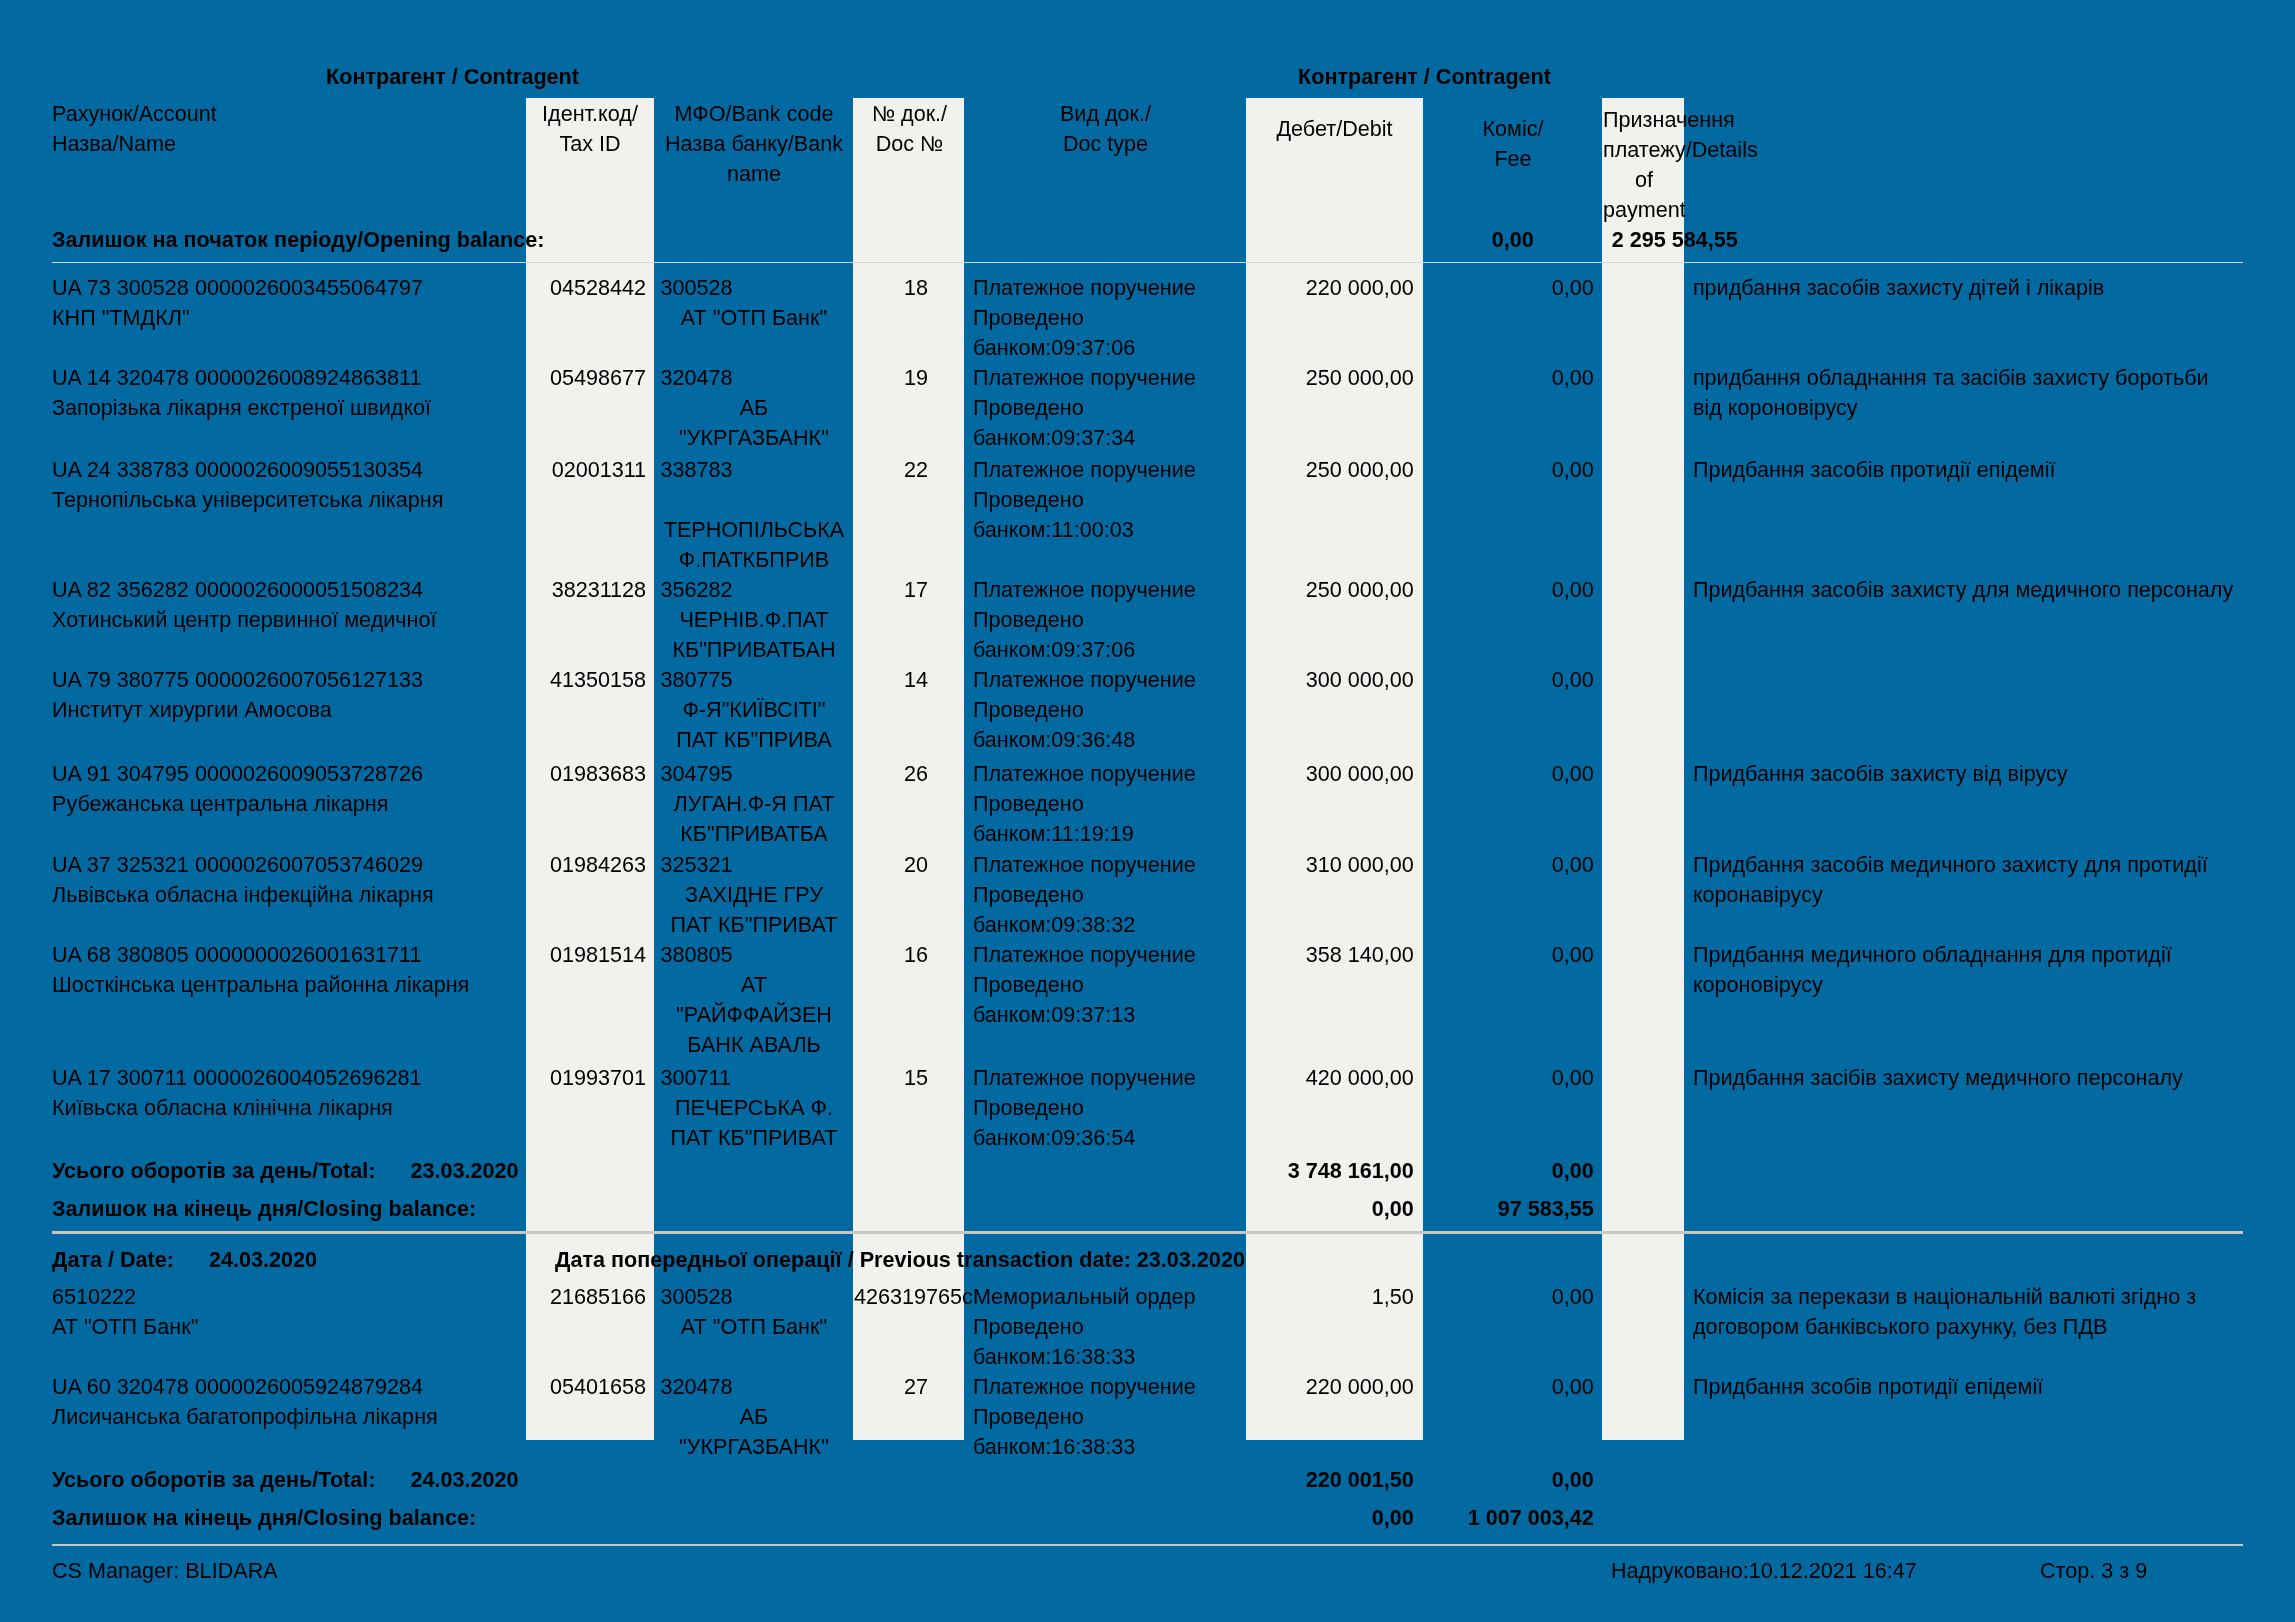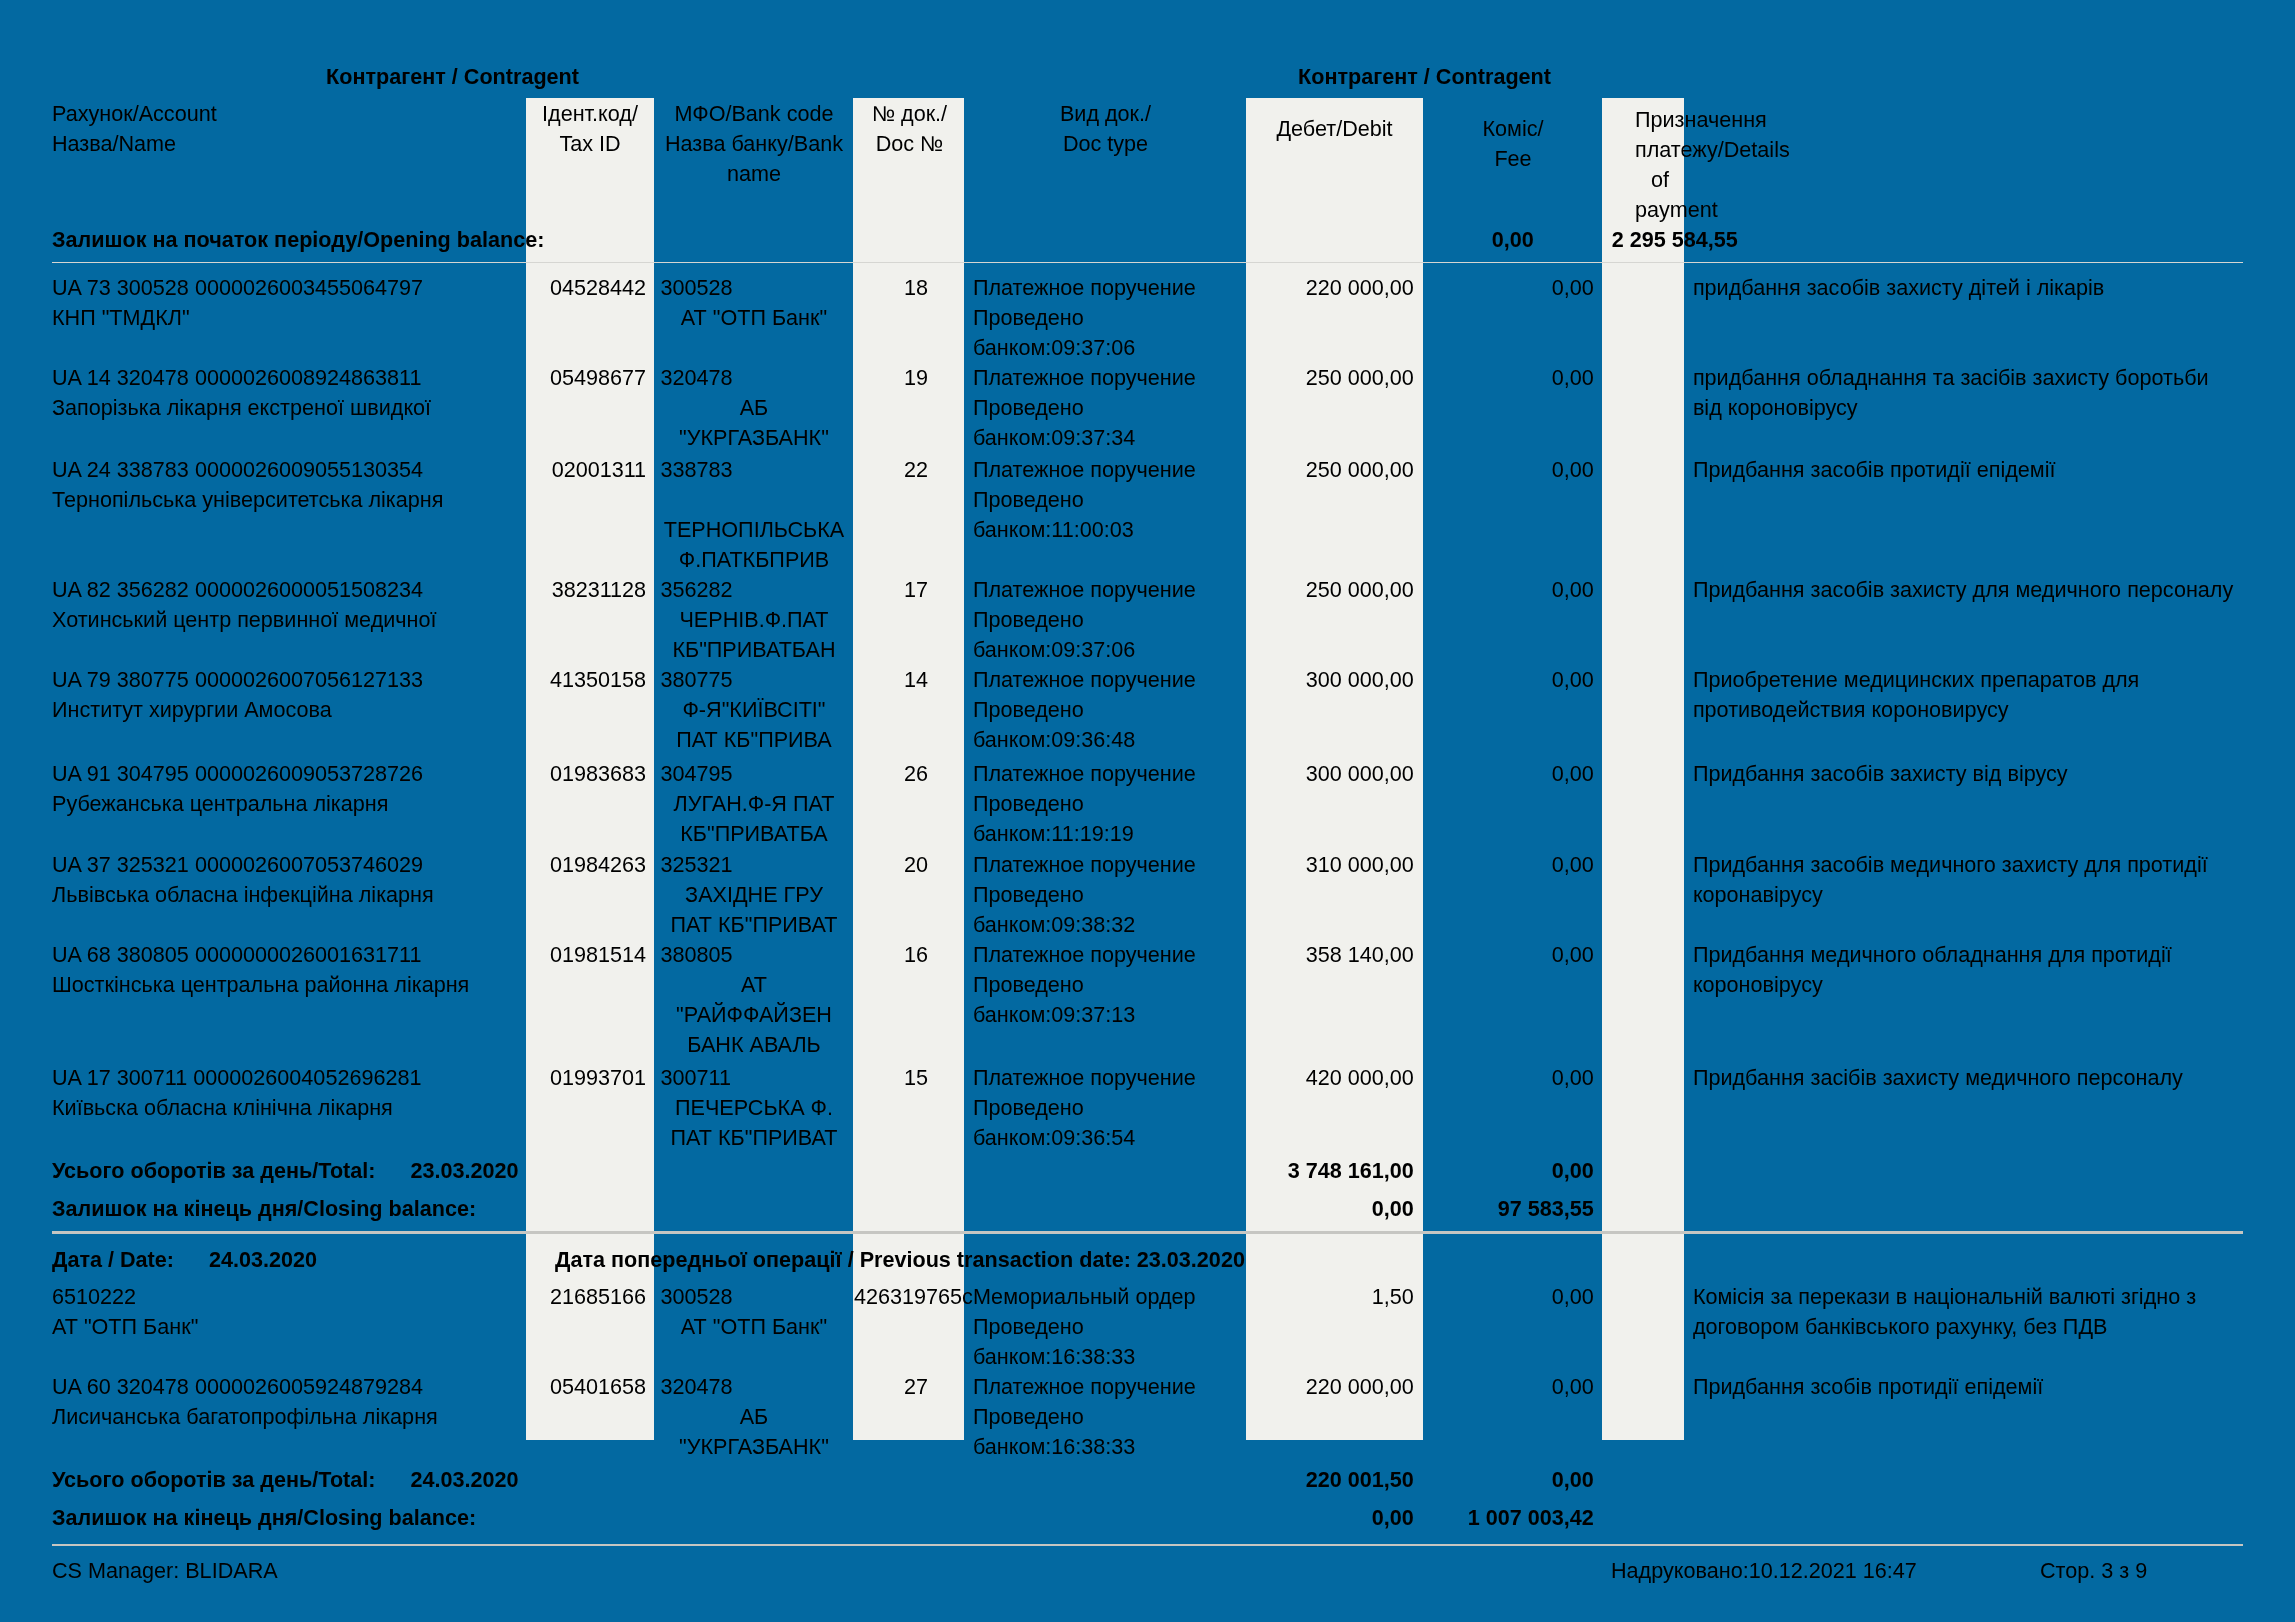--- a/index.html
+++ b/index.html
@@ -22,21 +22,21 @@
   .stripe.s-fee{left:1550px;width:82px;}
   .tbl{position:relative;z-index:1;}
   .row{display:grid;grid-template-columns:474px 128px 200px 111px 281px 177px 180px 82px 559px;align-content:start;}
   .c{min-width:0;}
   .pre{white-space:pre-line;}
   .ctr{text-align:center;}
   .b{font-weight:bold;}
   .hdr-row{min-height:77px;}
   .hdr-row .c{padding-top:1.3px;}
   .hdr-row .hc6,.hdr-row .hc7,.hdr-row .hc8{padding-top:15.7px;}
-  .hdr-row .hc9{padding-top:6.5px;padding-left:32px;}
+  .hdr-row .hc9{padding-top:6.5px;}
   .open-row{min-height:35px;gap:24px;}
   .span13{grid-column:1/4;}
   .span15{grid-column:1/6;}
   .span25{grid-column:2/6;padding-left:28px;}
   .gc6{grid-column:6/7;}
   .gc7{grid-column:7/8;}
   .amt{text-align:right;padding-right:9.2px;white-space:nowrap;}
   .num{text-align:right;padding-right:7.9px;white-space:nowrap;}
   .docno{text-align:right;padding-right:37px;white-space:nowrap;}
   .c1{padding-right:13px;}
@@ -210,21 +210,20 @@
 ПАТ КБ"ПРИВА</div>
     </div>
     <div class="c docno">14</div>
     <div class="c c5">
       <div>Платежное поручение</div>
       <div>Проведено банком:09:36:48</div>
     </div>
     <div class="c amt">300 000,00</div>
     <div class="c amt">0,00</div>
     <div class="c"></div>
-    <div class="c details">Приобретение медицинских препаратов для противодействия короновирусу</div>
   </div>
 
   <div class="row trow">
     <div class="c c1">
       <div>UA 91 304795 0000026009053728726</div>
       <div>Рубежанська центральна лікарня</div>
     </div>
     <div class="c num">01983683</div>
     <div class="c c3">
       <div class="bankcode">304795</div>

